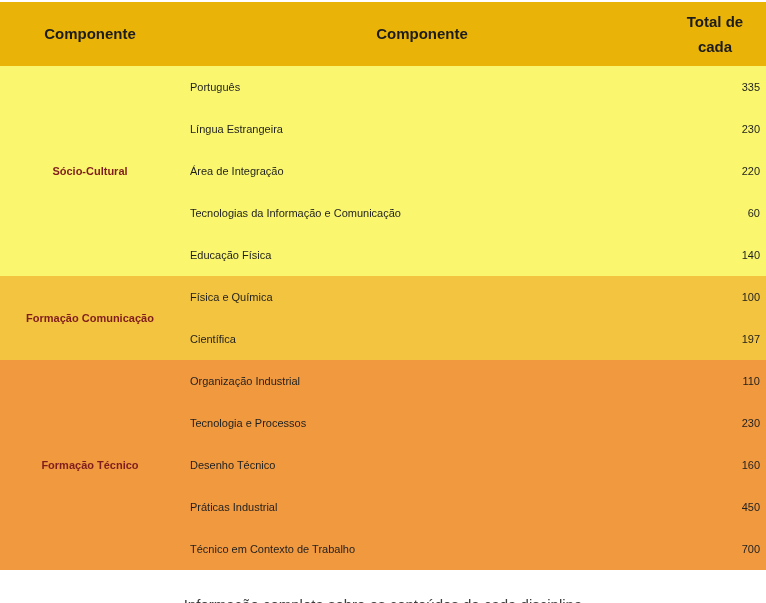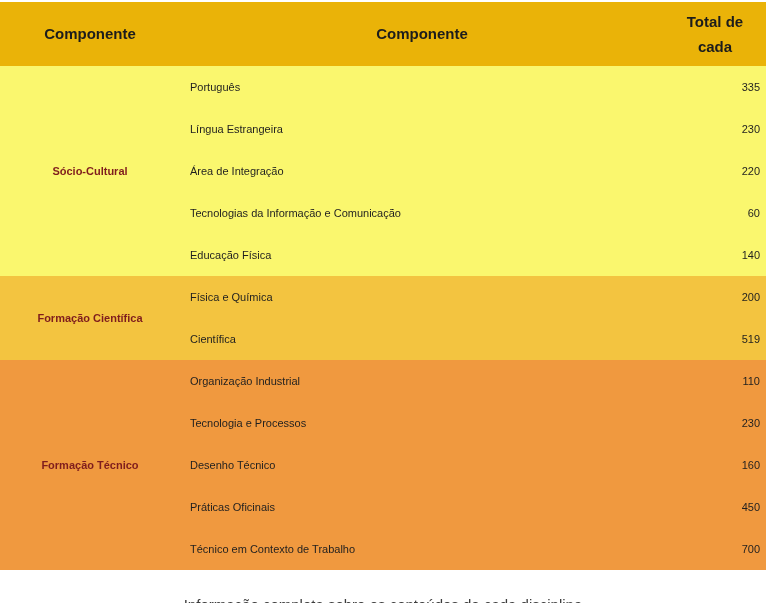--- a/index.html
+++ b/index.html
@@ -103,46 +103,46 @@
         <td class="horas">60</td>
       </tr>
       <tr>
         <td class="disciplina">Educação Física</td>
         <td class="horas">140</td>
       </tr>
     </tbody>
 
     <tbody style="background-color: rgb(243, 196, 64);">
       <tr>
-        <td class="component" rowspan="2">Formação Científica</td>
+        <td class="component" rowspan="2">Formação Comunicação</td>
         <td class="disciplina">Física e Química</td>
-        <td class="horas">200</td>
+        <td class="horas">100</td>
       </tr>
       <tr>
         <td class="disciplina">Científica</td>
-        <td class="horas">519</td>
+        <td class="horas">197</td>
       </tr>
     </tbody>
 
     <tbody style="background-color: rgb(240, 153, 63);">
       <tr>
         <td class="component" rowspan="5">Formação Técnico</td>
         <td class="disciplina">Organização Industrial</td>
         <td class="horas">110</td>
       </tr>
       <tr>
         <td class="disciplina">Tecnologia e Processos</td>
         <td class="horas">230</td>
       </tr>
       <tr>
         <td class="disciplina">Desenho Técnico</td>
         <td class="horas">160</td>
       </tr>
       <tr>
-        <td class="disciplina">Práticas Oficinais</td>
+        <td class="disciplina">Práticas Industrial</td>
         <td class="horas">450</td>
       </tr>
       <tr>
         <td class="disciplina">Técnico em Contexto de Trabalho</td>
         <td class="horas">700</td>
       </tr>
     </tbody>
   </table>
 
   <div class="caption">Informação completa sobre os conteúdos de cada disciplina</div>

